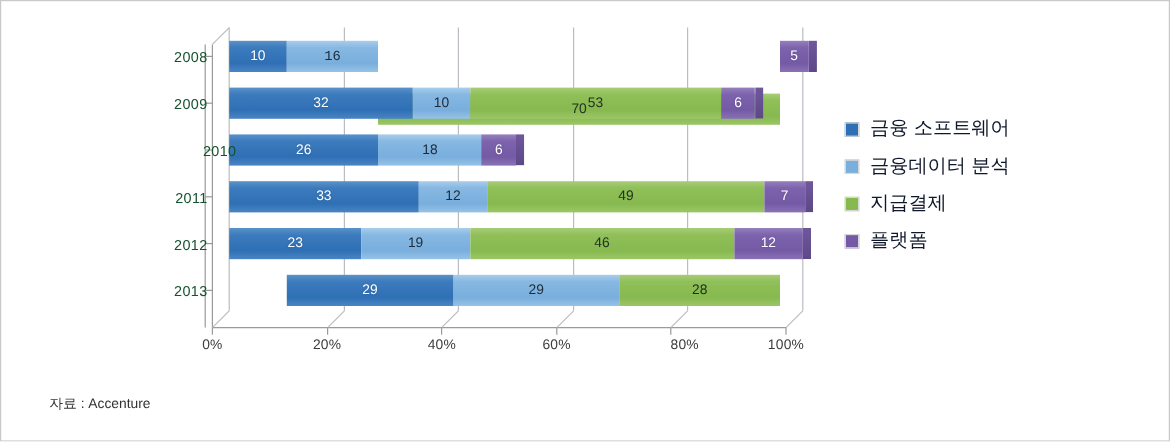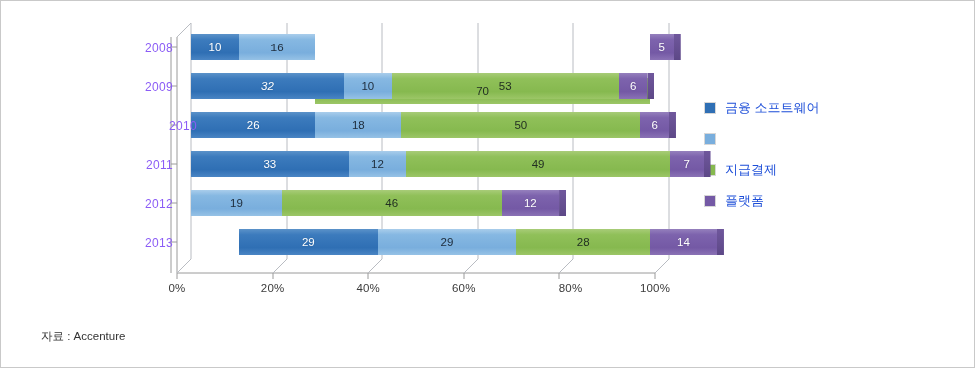--- a/index.html
+++ b/index.html
@@ -78,21 +78,21 @@
   }
   .cap.s3 { background: linear-gradient(to bottom,#6f579c 0%,#5d4887 100%); }
 
   
   .ylabel {
     position: absolute;
     right: 0;
     width: 42px;
     text-align: right;
     font-size: 12px;
-    color: #8b5cf6;
+    color: #14532d;
     letter-spacing: .3px;
   }
   .xlabel {
     position: absolute;
     width: 46px;
     text-align: center;
     font-size: 11.5px;
     color: #3b3b3b;
     letter-spacing: .2px;
   }
@@ -111,22 +111,22 @@
   }
   .swatch {
     width: 12px;
     height: 12px;
     margin-right: 9px;
     border: 1px solid #d7d7d7;
     box-sizing: border-box;
     flex: none;
   }
   .legend-label {
-    font-size: 13px;
-    color: #1d4ed8;
+    font-size: 16px;
+    color: #0f172a;
     white-space: nowrap;
   }
 
   
   #source {
     position: absolute;
     left: 40px;
     top: 328px;
     font-size: 11.5px;
     color: #333333;
@@ -186,89 +186,85 @@
           </div>
           <div class="seg s2 green" style="width: 334.6px; margin-top: 44px;">
             <span class="val">70</span>
           </div>
           <div class="seg s3 dark" style="width: 23.9px;">
             <span class="val">5</span>
             <div class="cap s3" style="clip-path: polygon(0px 0px, 100% -100%, 100% 100%, 0px 100%);"></div>
           </div>
         </div>
         <div class="bar-row" style="top: 50px; left: 14px;">
-          <div class="seg s0 dark" style="width: 152.96px; font-style: italic;">
+          <div class="seg s0 dark" style="width: 152.96px;">
             <span class="val">32</span>
           </div>
           <div class="seg s1 light" style="width: 47.8px;">
             <span class="val">10</span>
           </div>
-          <div class="seg s2 green" style="width: 227px;">
+          <div class="seg s2 green" style="width: 209px;">
             <span class="val">53</span>
           </div>
           <div class="seg s3 dark" style="width: 28.68px;">
             <span class="val">6</span>
             <div class="cap s3" style="clip-path: polygon(0px 0px, 100% -100%, 100% 100%, 0px 100%);"></div>
           </div>
         </div>
         <div class="bar-row" style="top: 89px; left: 14px; border-radius: 12px;">
           <div class="seg s0 dark" style="width: 124.28px;">
             <span class="val">26</span>
           </div>
           <div class="seg s1 light" style="width: 86.04px;">
             <span class="val">18</span>
           </div>
-          <div class="seg s2 green" style="width: 239px;">
-            <span class="val">50</span>
-          </div>
           <div class="seg s3 dark" style="width: 28.68px;">
             <span class="val">6</span>
             <div class="cap s3" style="clip-path: polygon(0px 0px, 100% -100%, 100% 100%, 0px 100%);"></div>
           </div>
         </div>
         <div class="bar-row" style="top: 128px; left: 14px;">
           <div class="seg s0 dark" style="width: 157.74px;">
             <span class="val">33</span>
           </div>
           <div class="seg s1 light" style="width: 57.36px;">
             <span class="val">12</span>
           </div>
-          <div class="seg s2 green" style="width: 264px;">
+          <div class="seg s2 green" style="width: 231px;">
             <span class="val">49</span>
           </div>
           <div class="seg s3 dark" style="width: 33.46px;">
             <span class="val">7</span>
             <div class="cap s3" style="clip-path: polygon(0px 0px, 100% -100%, 100% 100%, 0px 100%);"></div>
           </div>
         </div>
         <div class="bar-row" style="top: 167px; left: 14px;">
+          <div class="seg s0 dark" style="width: 109.94px;">
+            <span class="val">23</span>
+          </div>
           <div class="seg s1 light" style="width: 90.82px;">
             <span class="val">19</span>
           </div>
           <div class="seg s2 green" style="width: 219.88px;">
             <span class="val">46</span>
           </div>
           <div class="seg s3 dark" style="width: 57.36px;">
             <span class="val">12</span>
             <div class="cap s3" style="clip-path: polygon(0px 0px, 100% -100%, 100% 100%, 0px 100%);"></div>
           </div>
         </div>
         <div class="bar-row" style="top: 206px; left: 14px; margin-left: 48px;">
           <div class="seg s0 dark" style="width: 138.62px;">
             <span class="val">29</span>
           </div>
           <div class="seg s1 light" style="width: 138.62px;">
             <span class="val">29</span>
           </div>
           <div class="seg s2 green" style="width: 133.84px;">
             <span class="val">28</span>
-          </div>
-          <div class="seg s3 dark" style="width: 66.92px;">
-            <span class="val">14</span>
-            <div class="cap s3" style="clip-path: polygon(0px 0px, 100% -100%, 100% 100%, 0px 100%);"></div>
           </div>
         </div>
       </div>
 
     <div id="ylabels">
         <div class="ylabel" style="top: 18px; right: 496px;">2008</div>
         <div class="ylabel" style="top: 57px; right: 496px;">2009</div>
         <div class="ylabel" style="top: 96px; right: 472px;">2010</div>
         <div class="ylabel" style="top: 135px; right: 496px;">2011</div>
         <div class="ylabel" style="top: 174px; right: 496px;">2012</div>
@@ -285,20 +281,21 @@
       </div>
   </div>
 
   <div id="legend">
       <div class="legend-item">
         <span class="swatch" style="background: rgb(47, 111, 180);"></span>
         <span class="legend-label">금융 소프트웨어</span>
       </div>
       <div class="legend-item">
         <span class="swatch" style="background: rgb(121, 174, 221);"></span>
+        <span class="legend-label">금융데이터 분석</span>
       </div>
       <div class="legend-item">
         <span class="swatch" style="background: rgb(134, 185, 79);"></span>
         <span class="legend-label">지급결제</span>
       </div>
       <div class="legend-item">
         <span class="swatch" style="background: rgb(116, 89, 165);"></span>
         <span class="legend-label">플랫폼</span>
       </div>
     </div>

